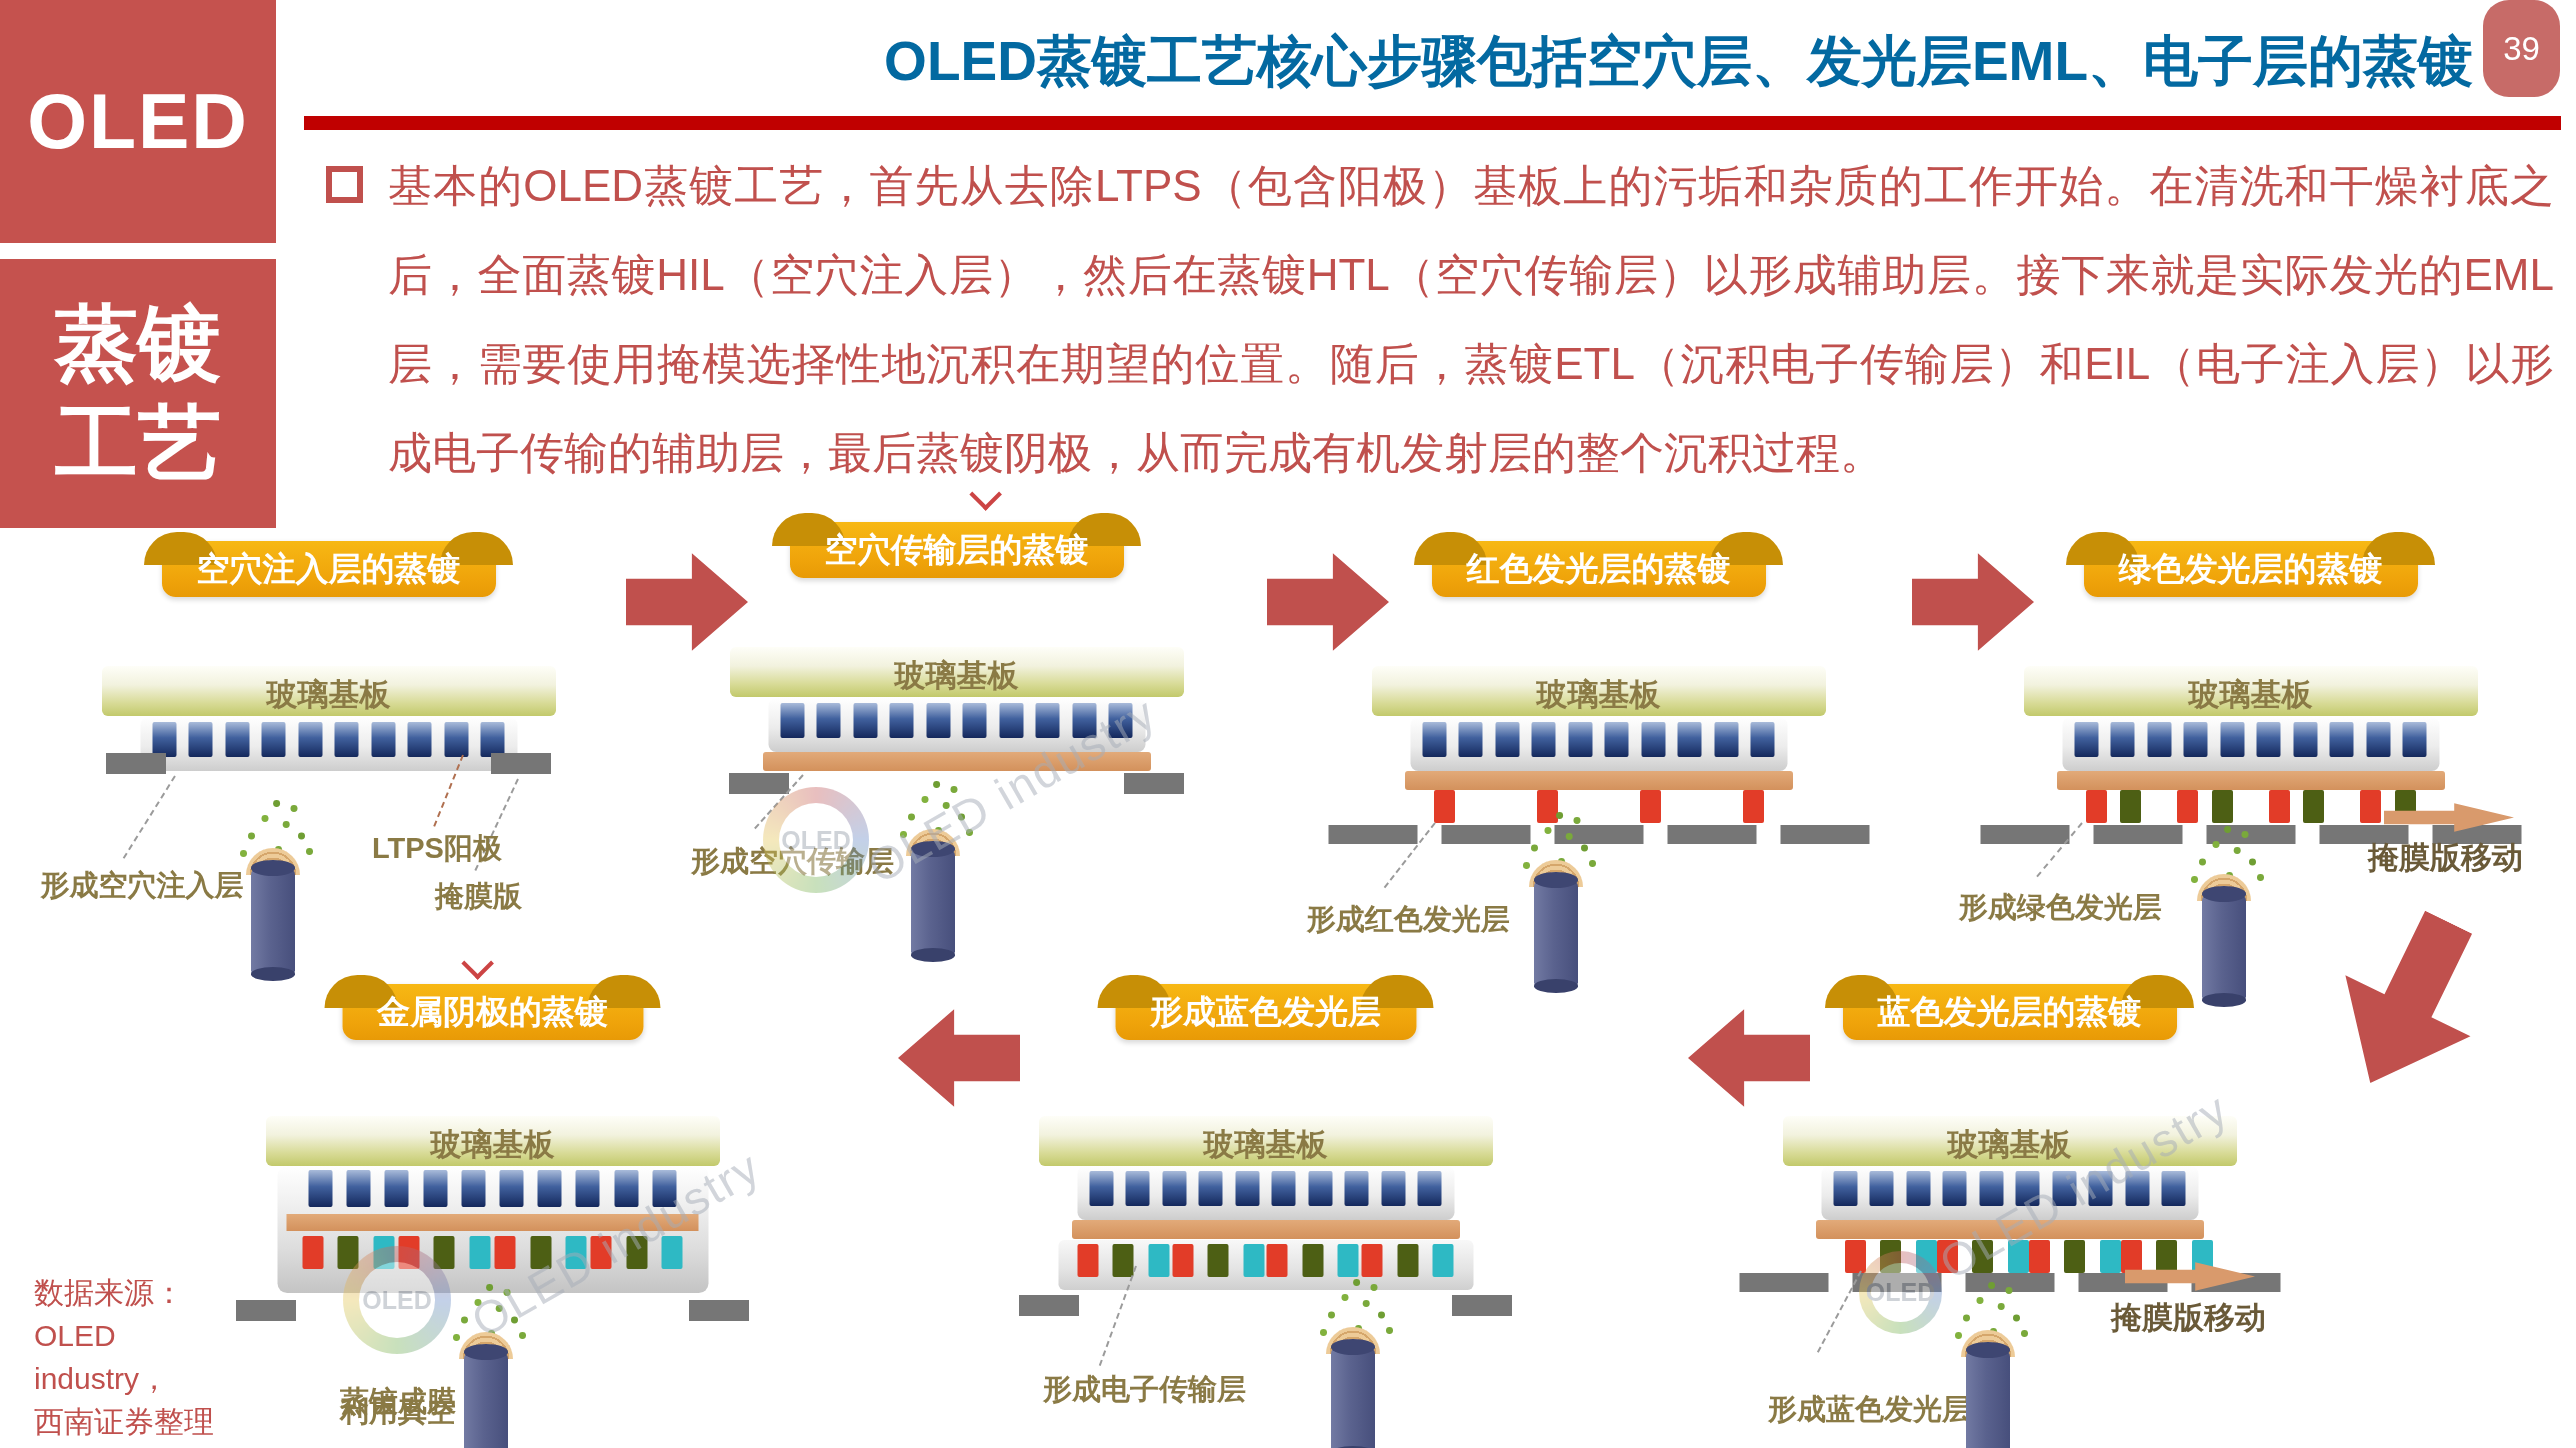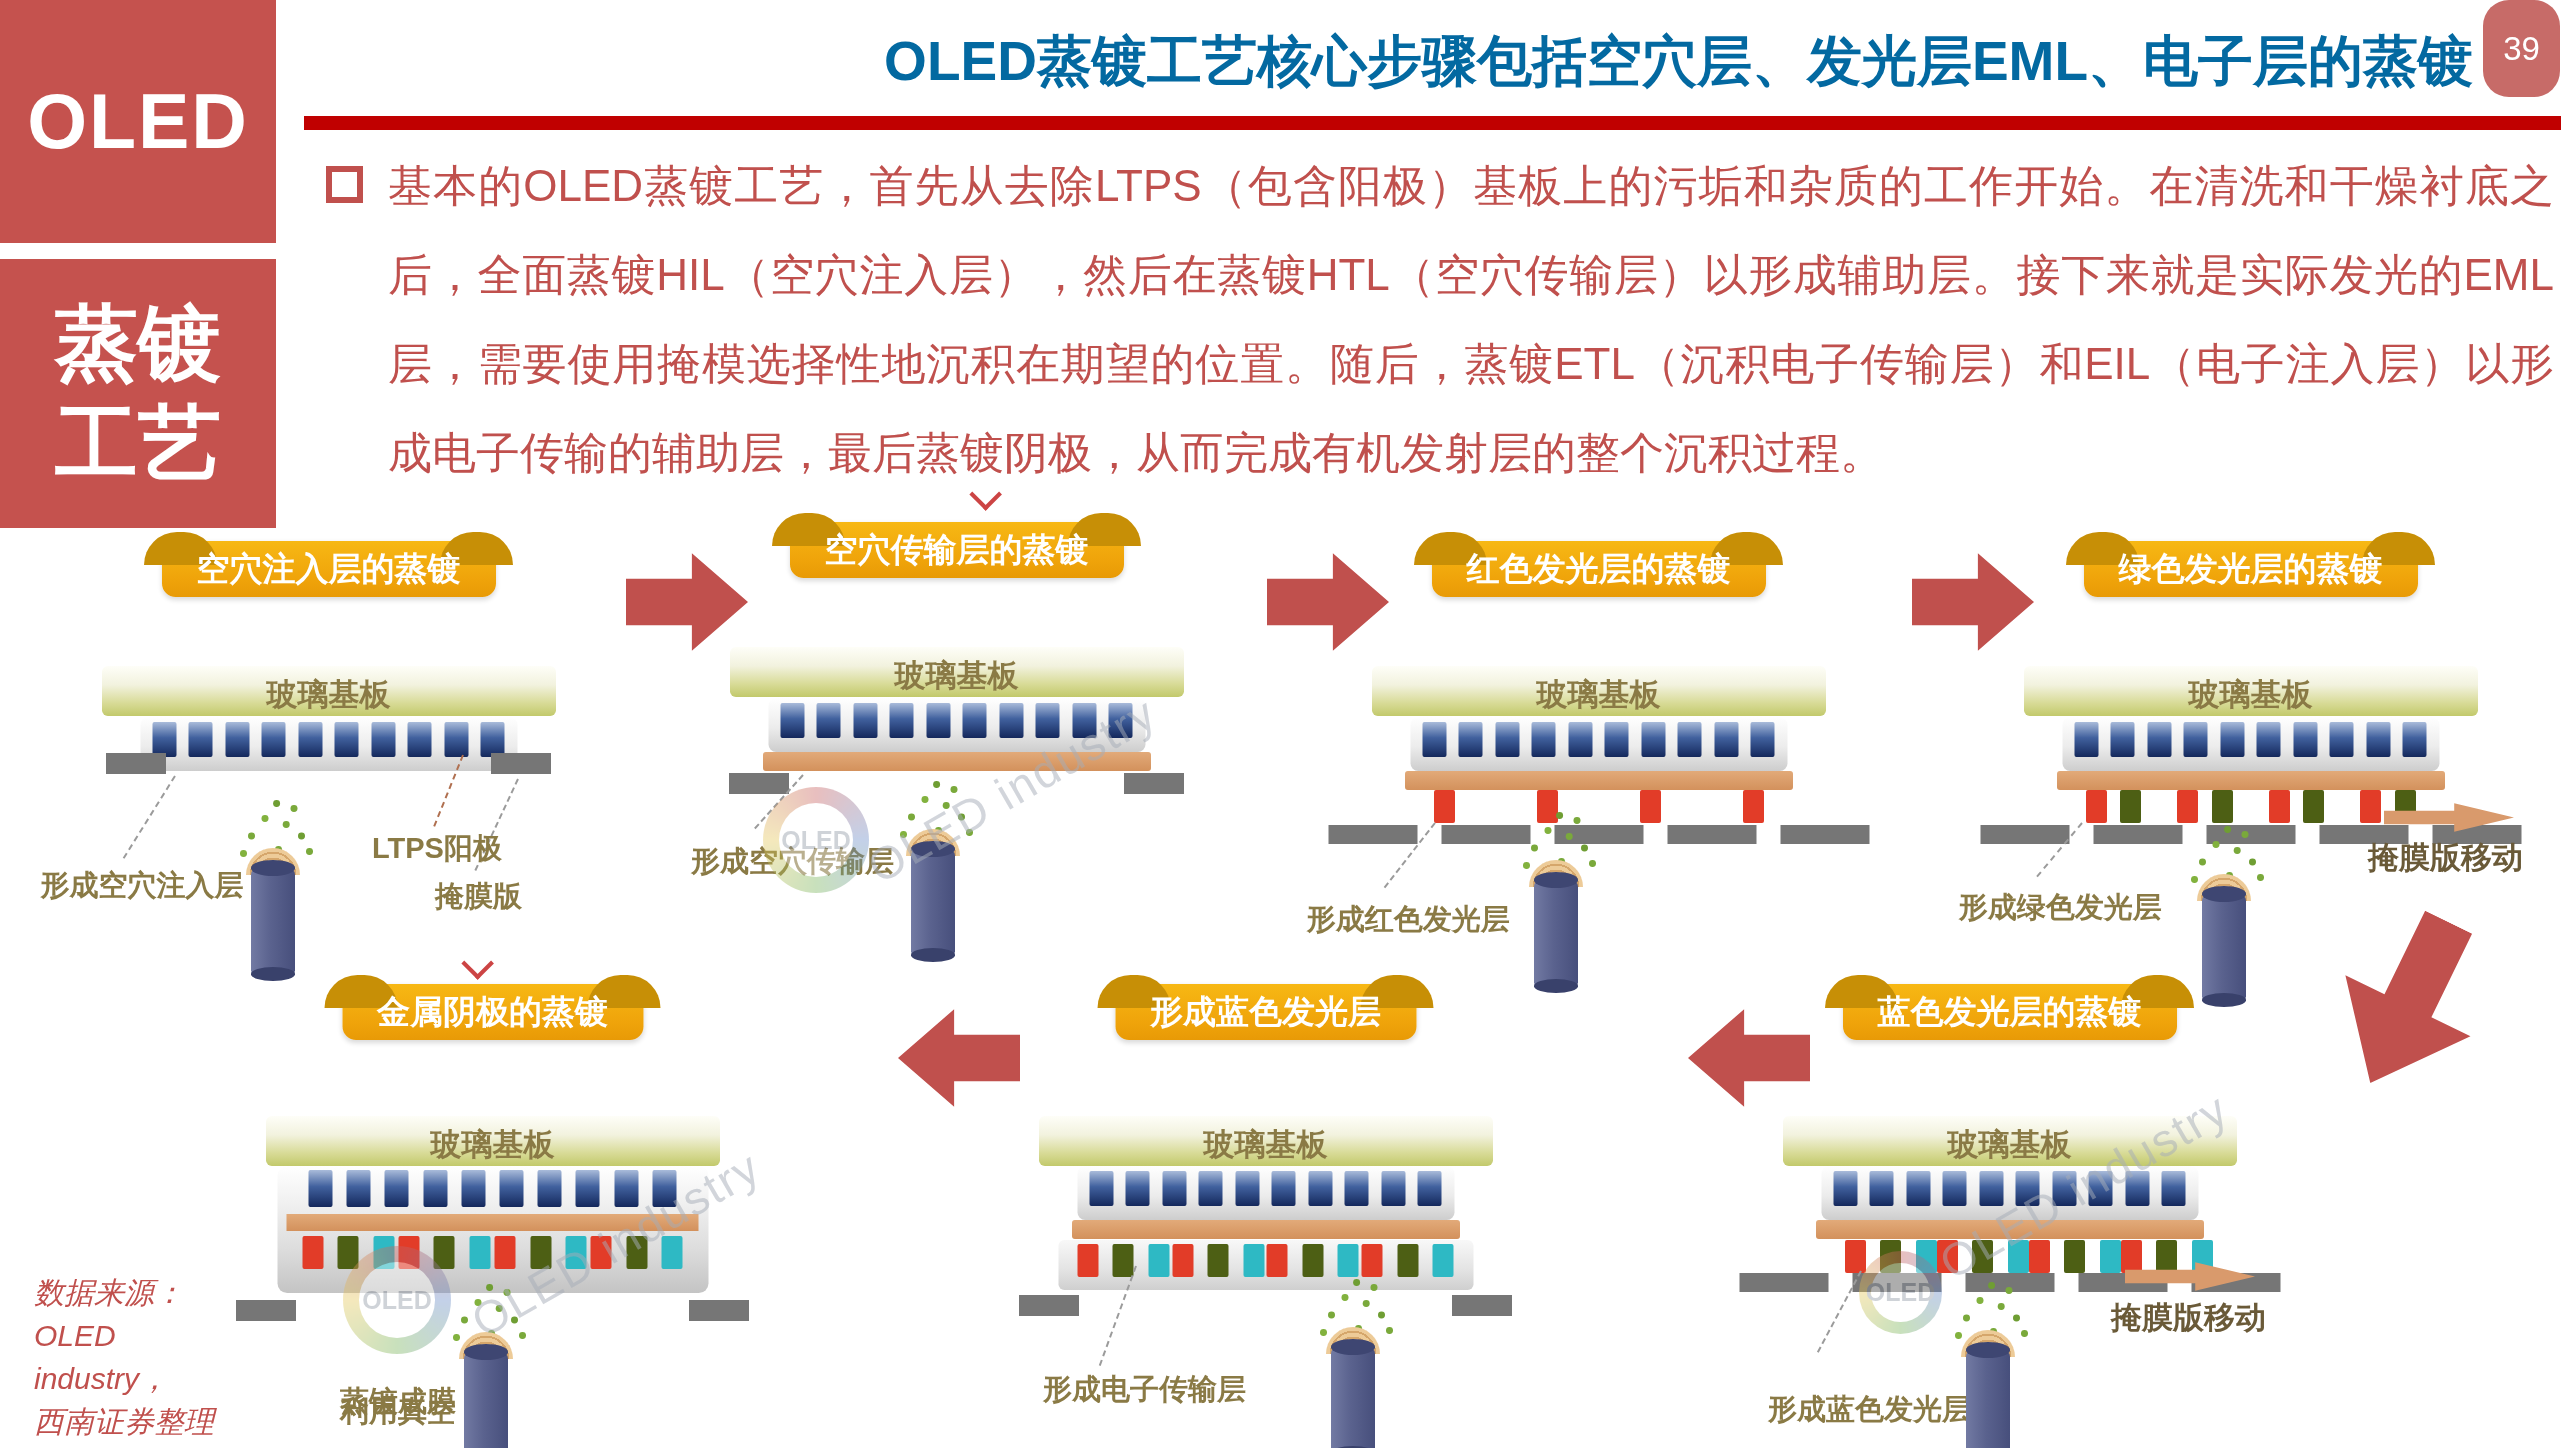--- a/index.html
+++ b/index.html
@@ -114,21 +114,21 @@
   .wm-text{position:absolute;color:#A6ADB8;opacity:.5;font-size:46px;letter-spacing:1.9px;
            transform:rotate(-30deg);white-space:nowrap;}
   .wm-logo{position:absolute;border-radius:50%;opacity:.4;display:flex;align-items:center;
            justify-content:center;background:conic-gradient(#C86060,#6A8CC8,#78B45A,#E6C85A,#C86060);}
   .wm-logo::before{content:"";position:absolute;width:70%;height:70%;border-radius:50%;background:#fff;}
   .wm-logo span{position:relative;font-size:25px;font-weight:bold;color:#8A93A0;}
 
   .chev{position:absolute;width:19.3px;height:19.3px;border-right:4.8px solid #CC4444;
         border-bottom:4.8px solid #CC4444;transform:rotate(45deg);}
 
-  .source-block{position:absolute;left:34px;top:1271px;font-size:30px;line-height:43px;color:#C0504D;font-style:italic;}
+  .source-block{position:absolute;left:34px;top:1271px;font-size:30px;line-height:43px;color:#C0504D;}
 </style>
 </head>
 <body>
 
 <div class="canvas">
 
   <div class="side-box one">OLED</div>
   <div class="side-box two">
     <span>蒸镀</span>
     <span>工艺</span>

